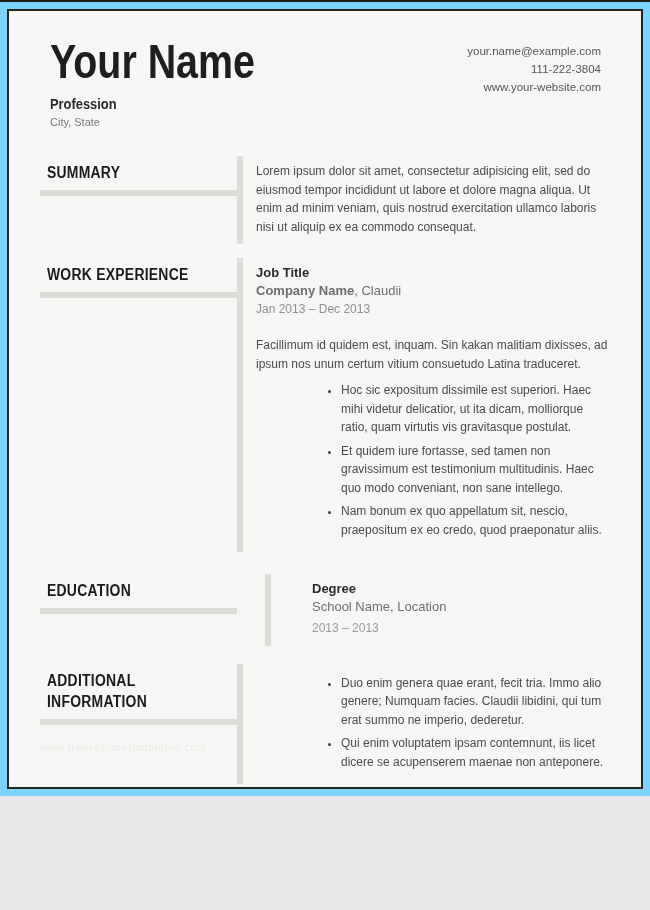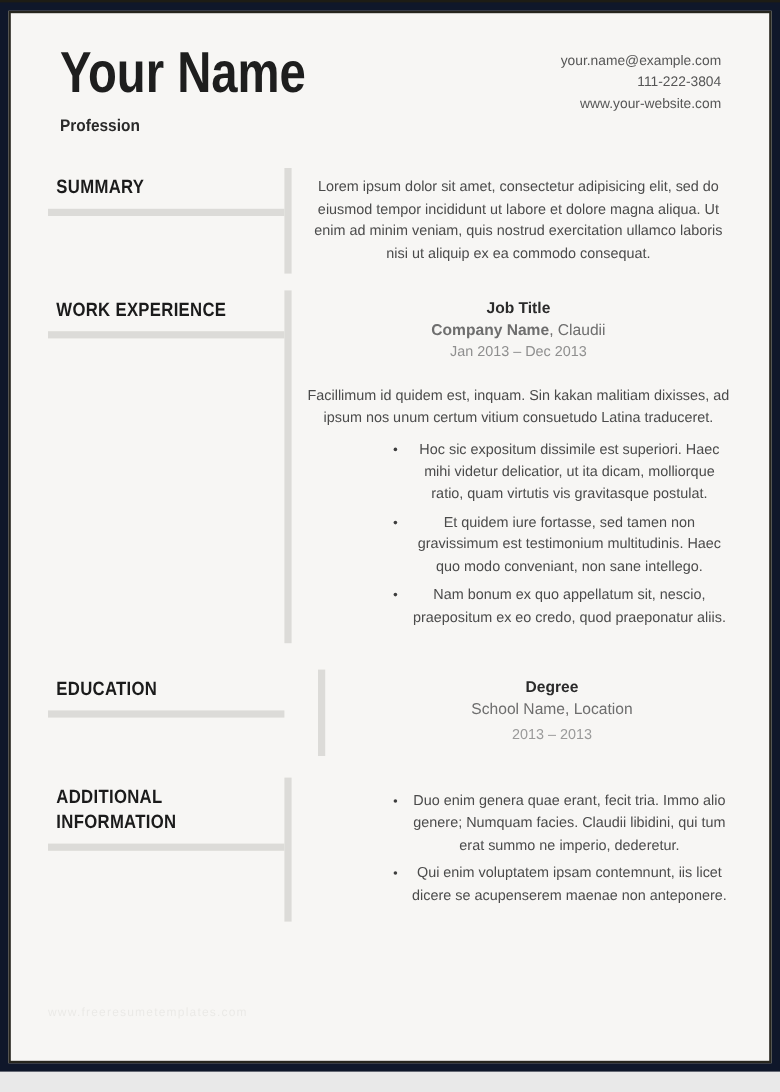--- a/index.html
+++ b/index.html
@@ -3,22 +3,22 @@
 <meta charset="utf-8">
 <style>
   html,body{margin:0;padding:0;}
   body{
     width:650px;height:910px;
     font-family:"Liberation Sans","DejaVu Sans",sans-serif;
     background:#e9e9e9;
   }
   .page{
     box-sizing:border-box;
-    width:650px;height:893px;
-    background:#0f172a;
+    width:650px;height:796px;
+    background:#7dd3fc;
     border-top:2px solid #1d1c15;
     padding:7px;
   }
   .sheet{
     box-sizing:border-box;
     width:100%;height:100%;
     background:#f7f6f4;
     border:2px solid #26251d;
     padding:26px 31px 0 31px;
     position:relative;
@@ -51,21 +51,21 @@
     font-size:16px;font-weight:bold;color:#1b1b1b;
     letter-spacing:0.3px;line-height:21px;
     padding-left:8px;margin:0;
     transform:scaleX(0.87);transform-origin:left top;
   }
   .underbar{height:6px;background:#dcdbd8;margin-top:7px;}
   .vbar{width:6px;flex:0 0 6px;background:#dcdbd8;}
   .right{
     flex:1;box-sizing:border-box;
     padding:6px 2px 8px 13px;
-    font-size:12px;line-height:18.5px;color:#4b4b4b;text-align:center;
+    font-size:12px;line-height:18.5px;color:#4b4b4b;
   }
   .right p{margin:0 0 8px 0;}
   .right p:last-child{margin-bottom:0;}
   .job-title{font-size:13px;font-weight:bold;color:#2b2b2b;line-height:18px;}
   .company-line{font-size:13px;color:#6e6e6e;line-height:18px;}
   .company-name{font-weight:bold;}
   .dates{font-size:12px;color:#8f8f8f;line-height:18px;margin-bottom:18px;}
   .edu-dates{font-size:12px;color:#9a9a9a;margin-top:3px;}
   ul.bullets{
     list-style:disc outside;
@@ -80,20 +80,21 @@
 </style>
 </head>
 <body>
 
 <div class="page">
   <div class="sheet">
 
     <div class="header">
       <div class="name">Your Name</div>
       <div class="profession">Profession</div>
+      <div class="city">City, State</div>
       <div class="contact">
         <div>your.name@example.com</div>
         <div>111-222-3804</div>
         <div>www.your-website.com</div>
       </div>
     </div>
 
     <div class="section sec-summary">
       <div class="left">
         <div class="sec-title">SUMMARY</div>

